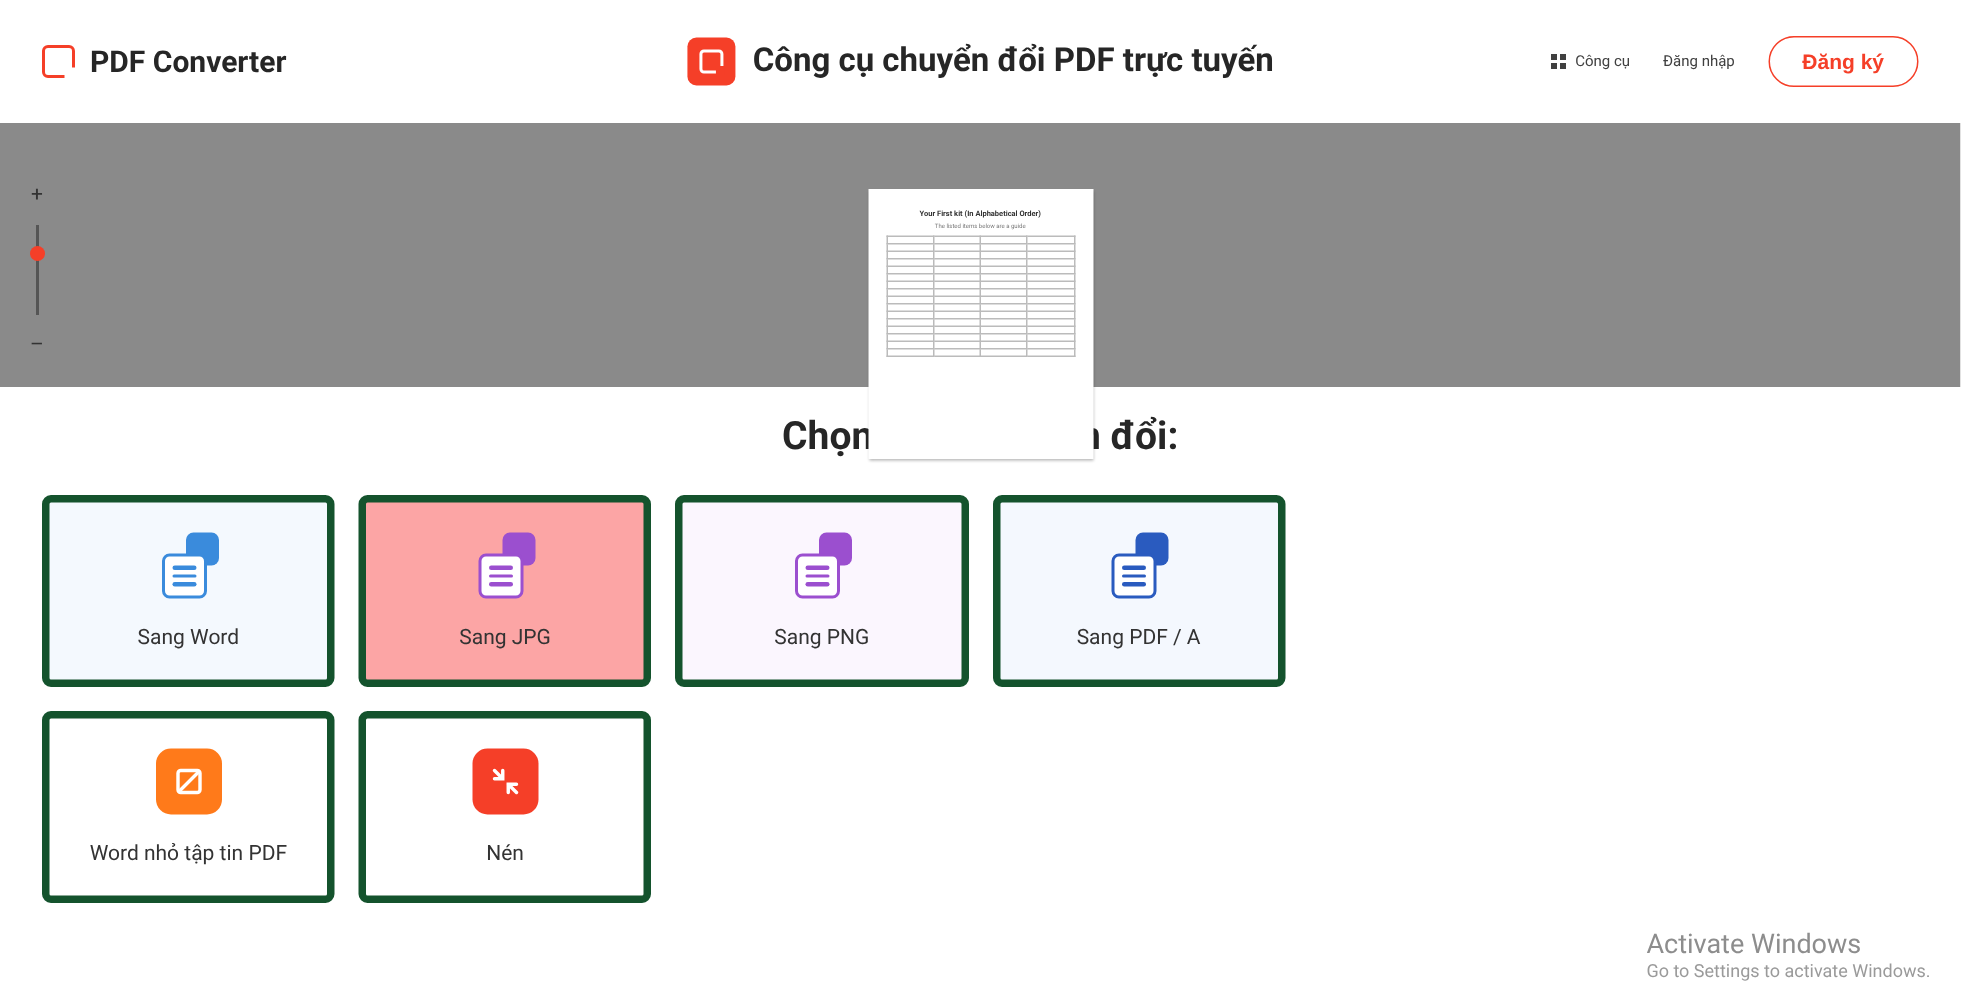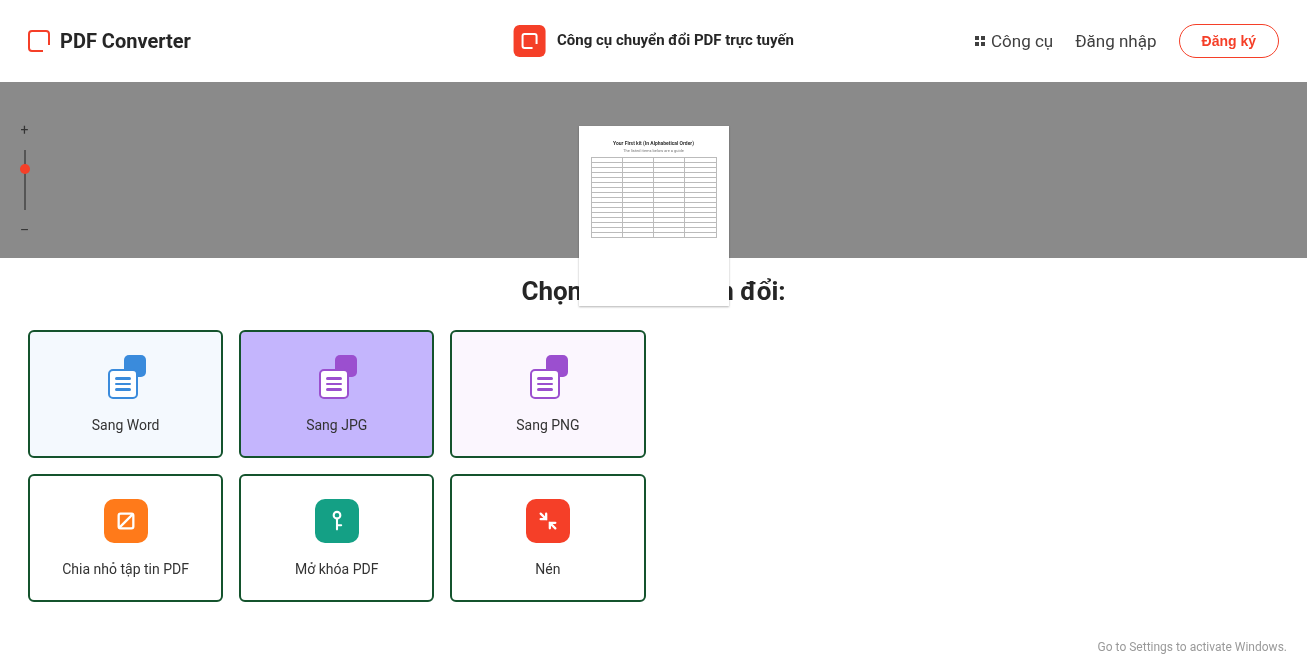--- a/index.html
+++ b/index.html
@@ -55,33 +55,33 @@
     border-radius: 6px;
     display:flex;align-items:center;justify-content:center;
   }
   .center-icon-inner{
     width:16px;height:16px;border:2.5px solid #fff;border-radius:3px;position:relative;
   }
   .center-icon-inner::after{
     content:"";position:absolute;right:-3px;bottom:-3px;width:6px;height:6px;background:#f53f28;
   }
   .center-title h1 {
-    font-size: 15px;
+    font-size: 22px;
     font-weight: 700;
     color:#262626;
     max-width: 360px;
     line-height: 1.3;
   }
   .nav {
     margin-left: auto;
     display: flex;
     align-items: center;
     gap: 22px;
   }
-  .nav-item { font-size: 17px; color:#404040; display:flex;align-items:center;gap:6px;cursor:pointer; }
+  .nav-item { font-size: 10px; color:#404040; display:flex;align-items:center;gap:6px;cursor:pointer; }
   .grid-dots{
     display:grid;grid-template-columns:repeat(2,4px);grid-template-rows:repeat(2,4px);gap:2px;
   }
   .grid-dots span{width:4px;height:4px;background:#404040;}
   .btn-outline {
     border: 1.5px solid #f53f28;
     color: #f53f28;
     font-weight: 600;
     font-size: 14px;
     padding: 8px 22px;
@@ -136,34 +136,34 @@
     color:#262626;
     margin-bottom: 24px;
   }
   .cards {
     display:grid;
     grid-template-columns: repeat(6, 1fr);
     gap: 16px;
   }
   .card {
     height: 128px;
-    border: 2px solid #14532d;
+    border: 5px solid #14532d;
     border-radius: 6px;
     display:flex;
     flex-direction:column;
     align-items:center;
     justify-content:center;
     gap: 18px;
     cursor:pointer;
   }
   .card.sel { border: 4px solid #d62315; background:#f5fbf7; }
   .card.word{background:#f4f9fe;}
   .card.excel{}
   .card.ppt{background:#fff8f3;}
-  .card.jpg{background:#c4b5fd;}
+  .card.jpg{background:#fca5a5;}
   .card.png{background:#fbf6fe;}
   .card.pdfa{background:#f4f8fe;}
   .card-ico{width:44px;height:44px;position:relative;}
   .doc-back{position:absolute;right:2px;top:0;width:22px;height:22px;border-radius:5px;}
   .doc-front{
     position:absolute;left:4px;bottom:0;width:30px;height:30px;border-radius:5px;border:2.5px solid;background:#fff;
     display:flex;flex-direction:column;justify-content:center;gap:3px;padding:0 5px;
   }
   .doc-front span{height:2.5px;border-radius:2px;}
   .label{font-size:14px;color:#333;}
@@ -357,49 +357,51 @@
         <div class="card-ico">
           <div class="doc-back" style="background:#9b4fcf"></div>
           <div class="doc-front" style="border-color:#9b4fcf">
             <span style="background:#9b4fcf"></span>
             <span style="background:#9b4fcf"></span>
             <span style="background:#9b4fcf"></span>
           </div>
         </div>
         <div class="label">Sang PNG</div>
       </div>
+      <div class="card pdfa">
+        <div class="card-ico">
+          <div class="doc-back" style="background:#2a5bbf"></div>
+          <div class="doc-front" style="border-color:#2a5bbf">
+            <span style="background:#2a5bbf"></span>
+            <span style="background:#2a5bbf"></span>
+            <span style="background:#2a5bbf"></span>
+          </div>
+        </div>
+        <div class="label">Sang PDF / A</div>
+      </div>
     </div>
   <div style="height:16px"></div>
   <div class="cards row2" id="row2">
       <div class="card">
         <div class="square-ico orange">
           <svg width="22" height="22" viewBox="0 0 24 24" fill="none" stroke="#fff" stroke-width="2.5">
             <rect x="4" y="4" width="16" height="16" rx="2"></rect>
             <line x1="4" y1="20" x2="20" y2="4"></line>
           </svg>
         </div>
-        <div class="label">Chia nhỏ tập tin PDF</div>
-      </div>
-      <div class="card">
-        <div class="square-ico teal">
-          <svg width="20" height="24" viewBox="0 0 24 28" fill="none" stroke="#fff" stroke-width="2.5" stroke-linecap="round">
-            <circle cx="12" cy="7" r="4"></circle>
-            <line x1="12" y1="11" x2="12" y2="24"></line>
-            <line x1="12" y1="19" x2="17" y2="19"></line>
-          </svg>
-        </div>
-        <div class="label">Mở khóa PDF</div>
+        <div class="label">Word nhỏ tập tin PDF</div>
       </div>
       <div class="card">
         <div class="square-ico red">
           <svg width="22" height="22" viewBox="0 0 24 24" fill="none" stroke="#fff" stroke-width="2.5" stroke-linecap="round">
             <path d="M4 4 L10 10 M10 4 L10 10 L4 10"></path>
             <path d="M20 20 L14 14 M14 20 L14 14 L20 14"></path>
           </svg>
         </div>
         <div class="label">Nén</div>
       </div>
     </div>
 </div>
 
 <div class="watermark">
+  <div class="wt">Activate Windows</div>
   <div>Go to Settings to activate Windows.</div>
 </div>
 
 </body></html>

